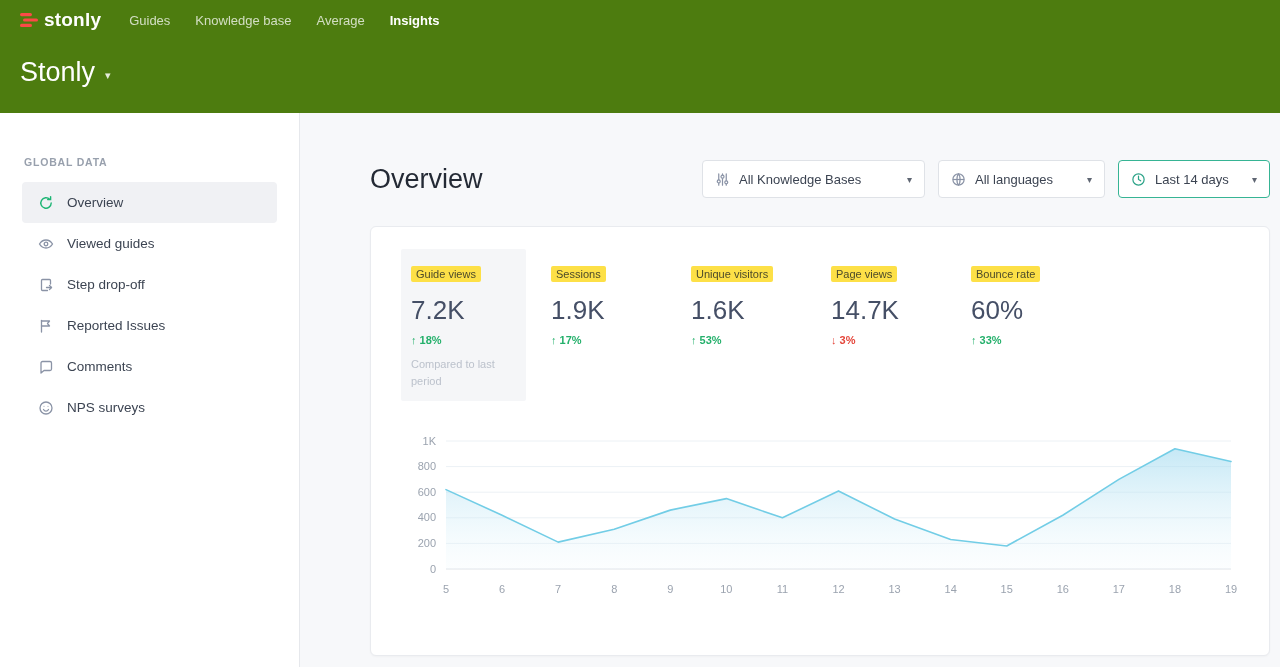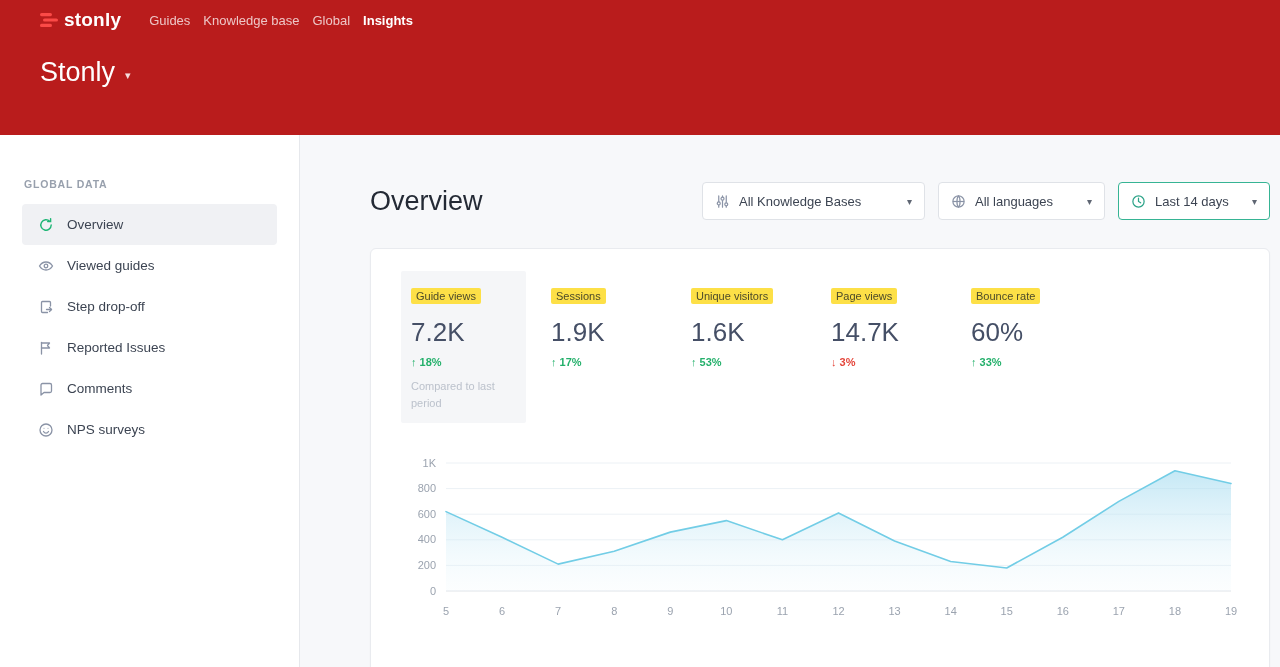--- a/index.html
+++ b/index.html
@@ -1,24 +1,24 @@
 <!DOCTYPE html>
 <html><head>
 <meta charset="utf-8">
 <style>
   * { margin:0; padding:0; box-sizing:border-box; }
   html,body { width:1280px; height:667px; overflow:hidden; background:#f7f8fa;
               font-family:"Liberation Sans", sans-serif; }
 
   
-  .header { height:135px; background:#b91c1c; padding:0 40px; color:#fff; }
+  .header { height:113px; background:#4d7c0f; padding:0 20px; color:#fff; }
   .topnav { display:flex; align-items:center; height:40px; }
   .brand { display:flex; align-items:center; gap:6px; }
   .brand-text { font-size:19px; font-weight:700; letter-spacing:.2px; }
-  .nav-items { display:flex; align-items:flex-end; margin-left:28px; gap:13px; }
+  .nav-items { display:flex; align-items:flex-end; margin-left:28px; gap:25px; }
   .nav-item { font-size:13px; color:rgba(255,255,255,.75); cursor:pointer; }
   .nav-item.active { color:#fff; font-weight:700; }
   .workspace-row { display:flex; align-items:center; margin-top:17px; gap:10px; cursor:pointer; }
   .workspace-title { font-size:27px; font-weight:500; }
   .workspace-caret { font-size:11px; color:rgba(255,255,255,.85); margin-top:6px; }
 
   
   .app { display:flex; height:554px;justify-content:space-between; }
   .sidebar { width:300px; background:#fff; border-right:1px solid #e6e8ec; flex:none; }
   .side-section { margin:43px 0 14px 24px; font-size:10.5px; font-weight:700;
@@ -75,21 +75,21 @@
       <svg width="18" height="16" viewBox="0 0 18 16">
         <rect x="0" y="1" width="12" height="3.2" rx="1.6" fill="#fb4a47"></rect>
         <rect x="3" y="6.4" width="15" height="3.2" rx="1.6" fill="#fb4a47"></rect>
         <rect x="0" y="11.8" width="12" height="3.2" rx="1.6" fill="#fb4a47"></rect>
       </svg>
       <span class="brand-text">stonly</span>
     </div>
     <div class="nav-items">
       <span class="nav-item">Guides</span>
       <span class="nav-item">Knowledge base</span>
-      <span class="nav-item">Global</span>
+      <span class="nav-item">Average</span>
       <span class="nav-item active">Insights</span>
     </div>
   </div>
   <div class="workspace-row">
     <span class="workspace-title">Stonly</span>
     <span class="workspace-caret">▾</span>
   </div>
 </div>
 
 <div class="app">

